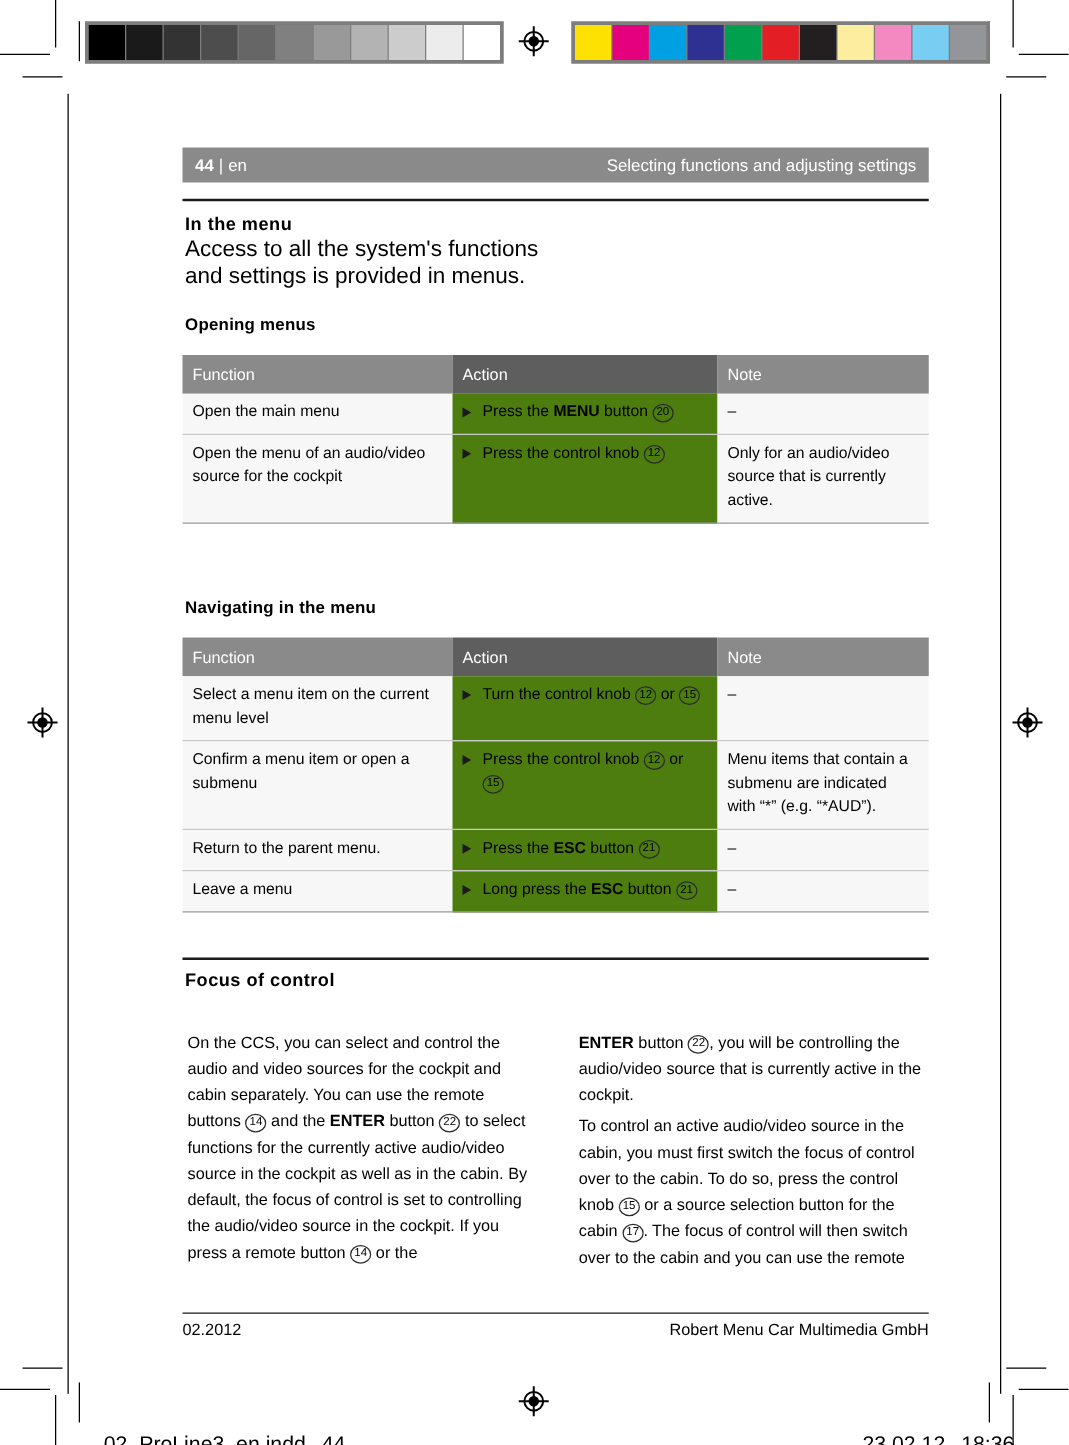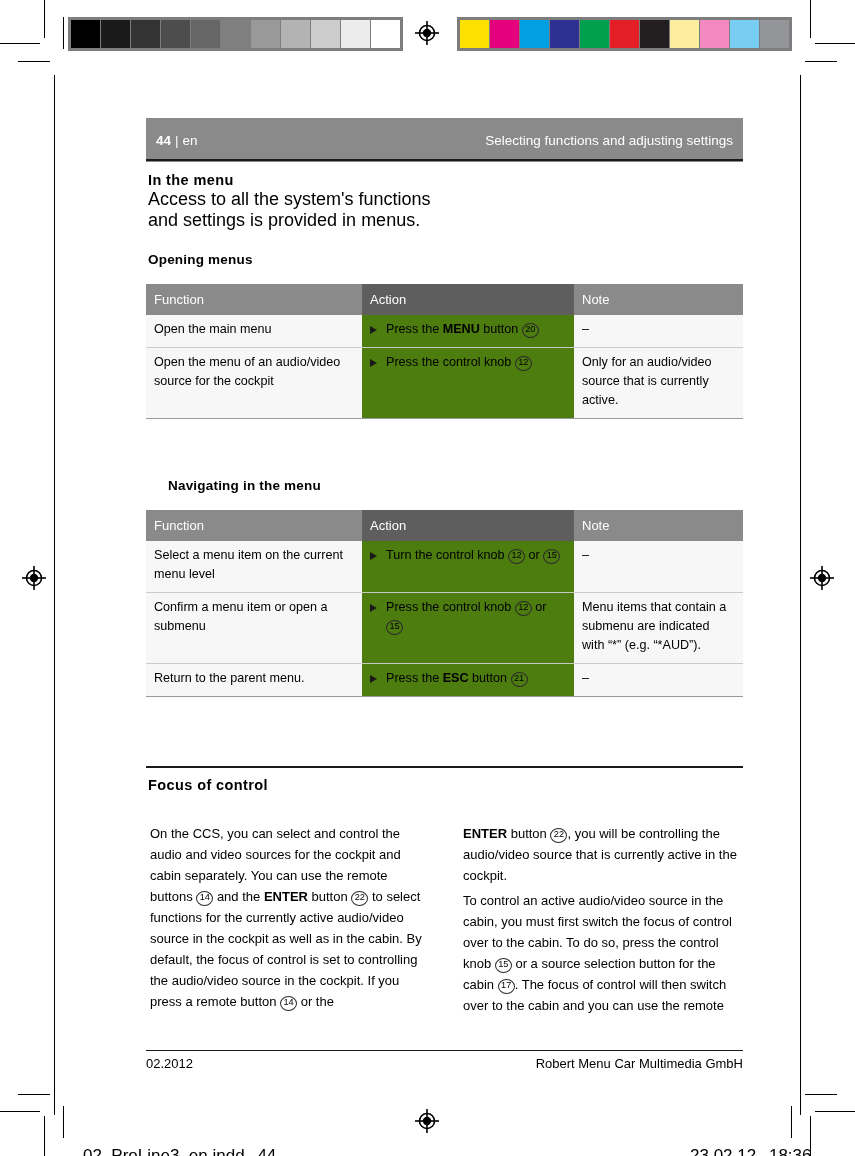--- a/index.html
+++ b/index.html
@@ -36,21 +36,21 @@
   .page {
     position: absolute;
     left: 146px; top: 0;
     width: 597px;
     height: 1156px;
   }
 
   .running-head {
     position: absolute;
     left: 0; top: 118px;
-    width: 597px; height: 44px;
+    width: 597px; height: 28px;
     background: #8a8a8a;
     color: #ffffff;
     display: flex;
     align-items: center;
     justify-content: space-between;
     box-sizing: border-box;
     padding: 0 10px 0 10px;
     font-size: 13.5px;
   }
   .rh-left { letter-spacing: 0; }
@@ -300,21 +300,21 @@
             <div class="act">
               <span class="tri"></span>
               <span class="act-txt">Press the control knob <span class="ref">12</span></span>
             </div>
           </td>
           <td>Only for an audio/video source that is currently active.</td>
         </tr>
       </tbody>
   </table>
 
-  <h3 class="sub" style="left:2px; top:478px;margin-left:20px;">Navigating in the menu</h3>
+  <h3 class="sub" style="left:2px; top:478px;">Navigating in the menu</h3>
 
   <table class="ttab" style="left:0; top:510px;">
     <thead>
       <tr>
         <th class="c-fn">Function</th>
         <th class="c-ac">Action</th>
         <th class="c-nt">Note</th>
       </tr>
     </thead>
     <tbody id="tbody-nav">
@@ -341,20 +341,30 @@
         <tr>
           <td>Return to the parent menu.</td>
           <td class="c-ac">
             <div class="act">
               <span class="tri"></span>
               <span class="act-txt">Press the <b>ESC</b> button <span class="ref">21</span></span>
             </div>
           </td>
           <td>–</td>
         </tr>
+        <tr>
+          <td>Leave a menu</td>
+          <td class="c-ac">
+            <div class="act">
+              <span class="tri"></span>
+              <span class="act-txt">Long press the <b>ESC</b> button <span class="ref">21</span></span>
+            </div>
+          </td>
+          <td>–</td>
+        </tr>
       </tbody>
   </table>
 
   <div class="rule-mid" style="top:766px;"></div>
   <h2 class="sec" style="left:2px; top:777px;">Focus of control</h2>
 
   <div class="cols" style="top:819px;">
     <div class="col">
       <p id="focus-left">On the CCS, you can select and control the audio and video sources for the cockpit and cabin separately. You can use the remote buttons <span class="ref">14</span> and the <b>ENTER</b> button <span class="ref">22</span> to select functions for the currently active audio/video source in the cockpit as well as in the cabin. By default, the focus of control is set to controlling the audio/video source in the cockpit. If you press a remote button <span class="ref">14</span> or the</p>
     </div>

